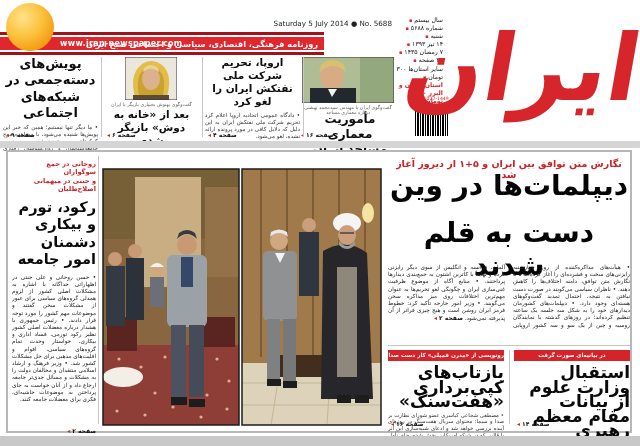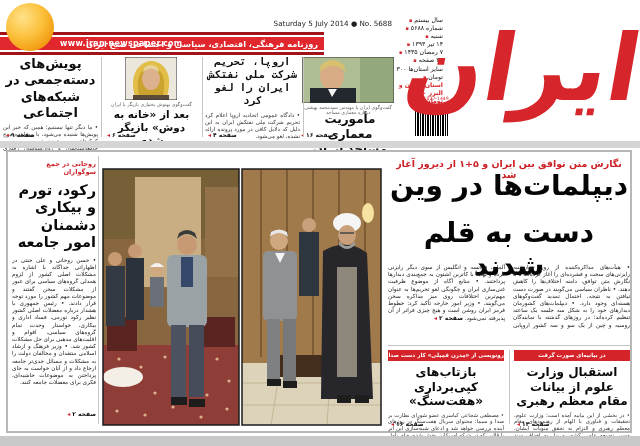--- a/index.html
+++ b/index.html
@@ -52,21 +52,21 @@
   #mh2{top:64px;}
   #mbody{top:112px;left:0;width:242px;height:76px;font-size:5.7px;line-height:7.2px;
          text-align:justify;color:#222;column-count:2;column-gap:8px;overflow:hidden;}
   #mdivh{left:0;top:193px;width:242px;height:1px;background:#c6c6c6;}
   .sub{top:198px;height:77px;}
   #sub-right{left:126px;width:116px;}
   #sub-left{left:0px;width:116px;}
   #subdiv{left:121px;top:198px;height:74px;}
   .band{height:11px;background:#d5232a;color:#fff;font-size:5.6px;font-weight:bold;
         line-height:11px;text-align:center;white-space:nowrap;overflow:hidden;}
-  .s-title{font-weight:bold;color:#0a0a0a;font-size:12px;line-height:14.5px;text-align:center;margin-top:4px;}
+  .s-title{font-weight:bold;color:#0a0a0a;font-size:17px;line-height:14.5px;text-align:right;margin-top:4px;}
   .s-body{font-size:5.4px;line-height:6.8px;text-align:justify;color:#333;margin-top:3px;height:30px;overflow:hidden;}
   
   #mainphoto{left:93px;top:15px;width:282px;height:260px;}
   #bottombar{left:0;top:436px;width:640px;height:10px;background:#c8c8c8;}
   .photoborder{fill:none;stroke:#1c1c1c;stroke-width:1.5;}
 </style>
 </head>
 <body>
 
 <div id="page">
@@ -109,21 +109,21 @@
     </svg>
     <div class="abs" style="left:4px;top:48px;width:92px;">
       <div class="t-cap">گفت‌وگوی ایران با مهندس سیدمحمد بهشتی درباره معماری مساجد</div>
     </div>
     <div class="abs t-title" style="left:8px;top:56px;width:88px;font-size:12px;">مأموریت معماری مساجد ایران</div>
     <span class="pg">صفحه ۱۶</span>
   </div>
   <div class="abs vdiv" style="left:303px;top:57px;height:80px;"></div>
 
   <div class="abs teaser rtl" style="left:205px;width:95px;">
-    <div class="t-title" style="font-size:10.5px;font-family:Liberation Mono, monospace;">اروپا، تحریم شرکت ملی نفتکش ایران را لغو کرد</div>
+    <div class="t-title" style="font-size:10.5px;">اروپا، تحریم شرکت ملی نفتکش ایران را لغو کرد</div>
     <div class="t-body">• دادگاه عمومی اتحادیه اروپا اعلام کرد تحریم شرکت ملی نفتکش ایران به این دلیل که دلایل کافی در مورد پرونده ارائه نشده، لغو می‌شود.</div>
     <span class="pg">صفحه ۴</span>
   </div>
   <div class="abs vdiv" style="left:202px;top:57px;height:80px;"></div>
 
   <div class="abs teaser rtl" style="left:104px;width:95px;">
     <svg class="abs" style="left:21px;top:1px;" width="52" height="43" viewBox="0 0 52 43">
       <rect width="52" height="43" fill="#ece7dc"></rect>
       <path d="M10 40 Q4 18 16 8 Q26 0 37 8 Q48 17 42 40 Z" fill="#e2bd48"></path>
       <path d="M14 38 Q10 20 19 12 Q26 6 33 12 Q42 20 38 38 Z" fill="#caa32e"></path>
@@ -146,20 +146,21 @@
     <span class="pg">صفحه ۹</span>
   </div>
 
   <div class="abs" id="grayband"></div>
 
   <div class="abs" id="frame">
 
     <div class="abs rtl" id="lstory">
       <div class="kick">
         <div>روحانی در جمع سوگواران</div>
+        <div>و جنتی در میهمانی اصلاح‌طلبان</div>
       </div>
       <div id="lheadline">رکود، تورم و بیکاری دشمنان امور جامعه</div>
       <div id="lbody">• حسن روحانی و علی جنتی در اظهاراتی جداگانه با اشاره به مشکلات اصلی کشور از لزوم همدلی گروه‌های سیاسی برای عبور از مشکلات سخن گفتند و موضوعات مهم کشور را مورد توجه قرار دادند. • رئیس جمهوری با هشدار درباره معضلات اصلی کشور نظیر رکود تورمی، فساد اداری و بیکاری، خواستار وحدت تمام گروه‌های سیاسی، اقوام و اقلیت‌های مذهبی برای حل مشکلات کشور شد. • وزیر فرهنگ و ارشاد اسلامی منتقدان و مخالفان دولت را به مشکلات و مسائل جدی‌تر جامعه ارجاع داد و از آنان خواست به جای پرداختن به موضوعات حاشیه‌ای، فکری برای معضلات جامعه کنند.</div>
       <span class="pg" style="position:static;display:block;margin-top:3px;">صفحه ۲</span>
     </div>
     <div class="abs vdiv" id="ldiv"></div>
 
     <svg class="abs" id="mainphoto" viewBox="0 0 282 260">
 
       <g>

